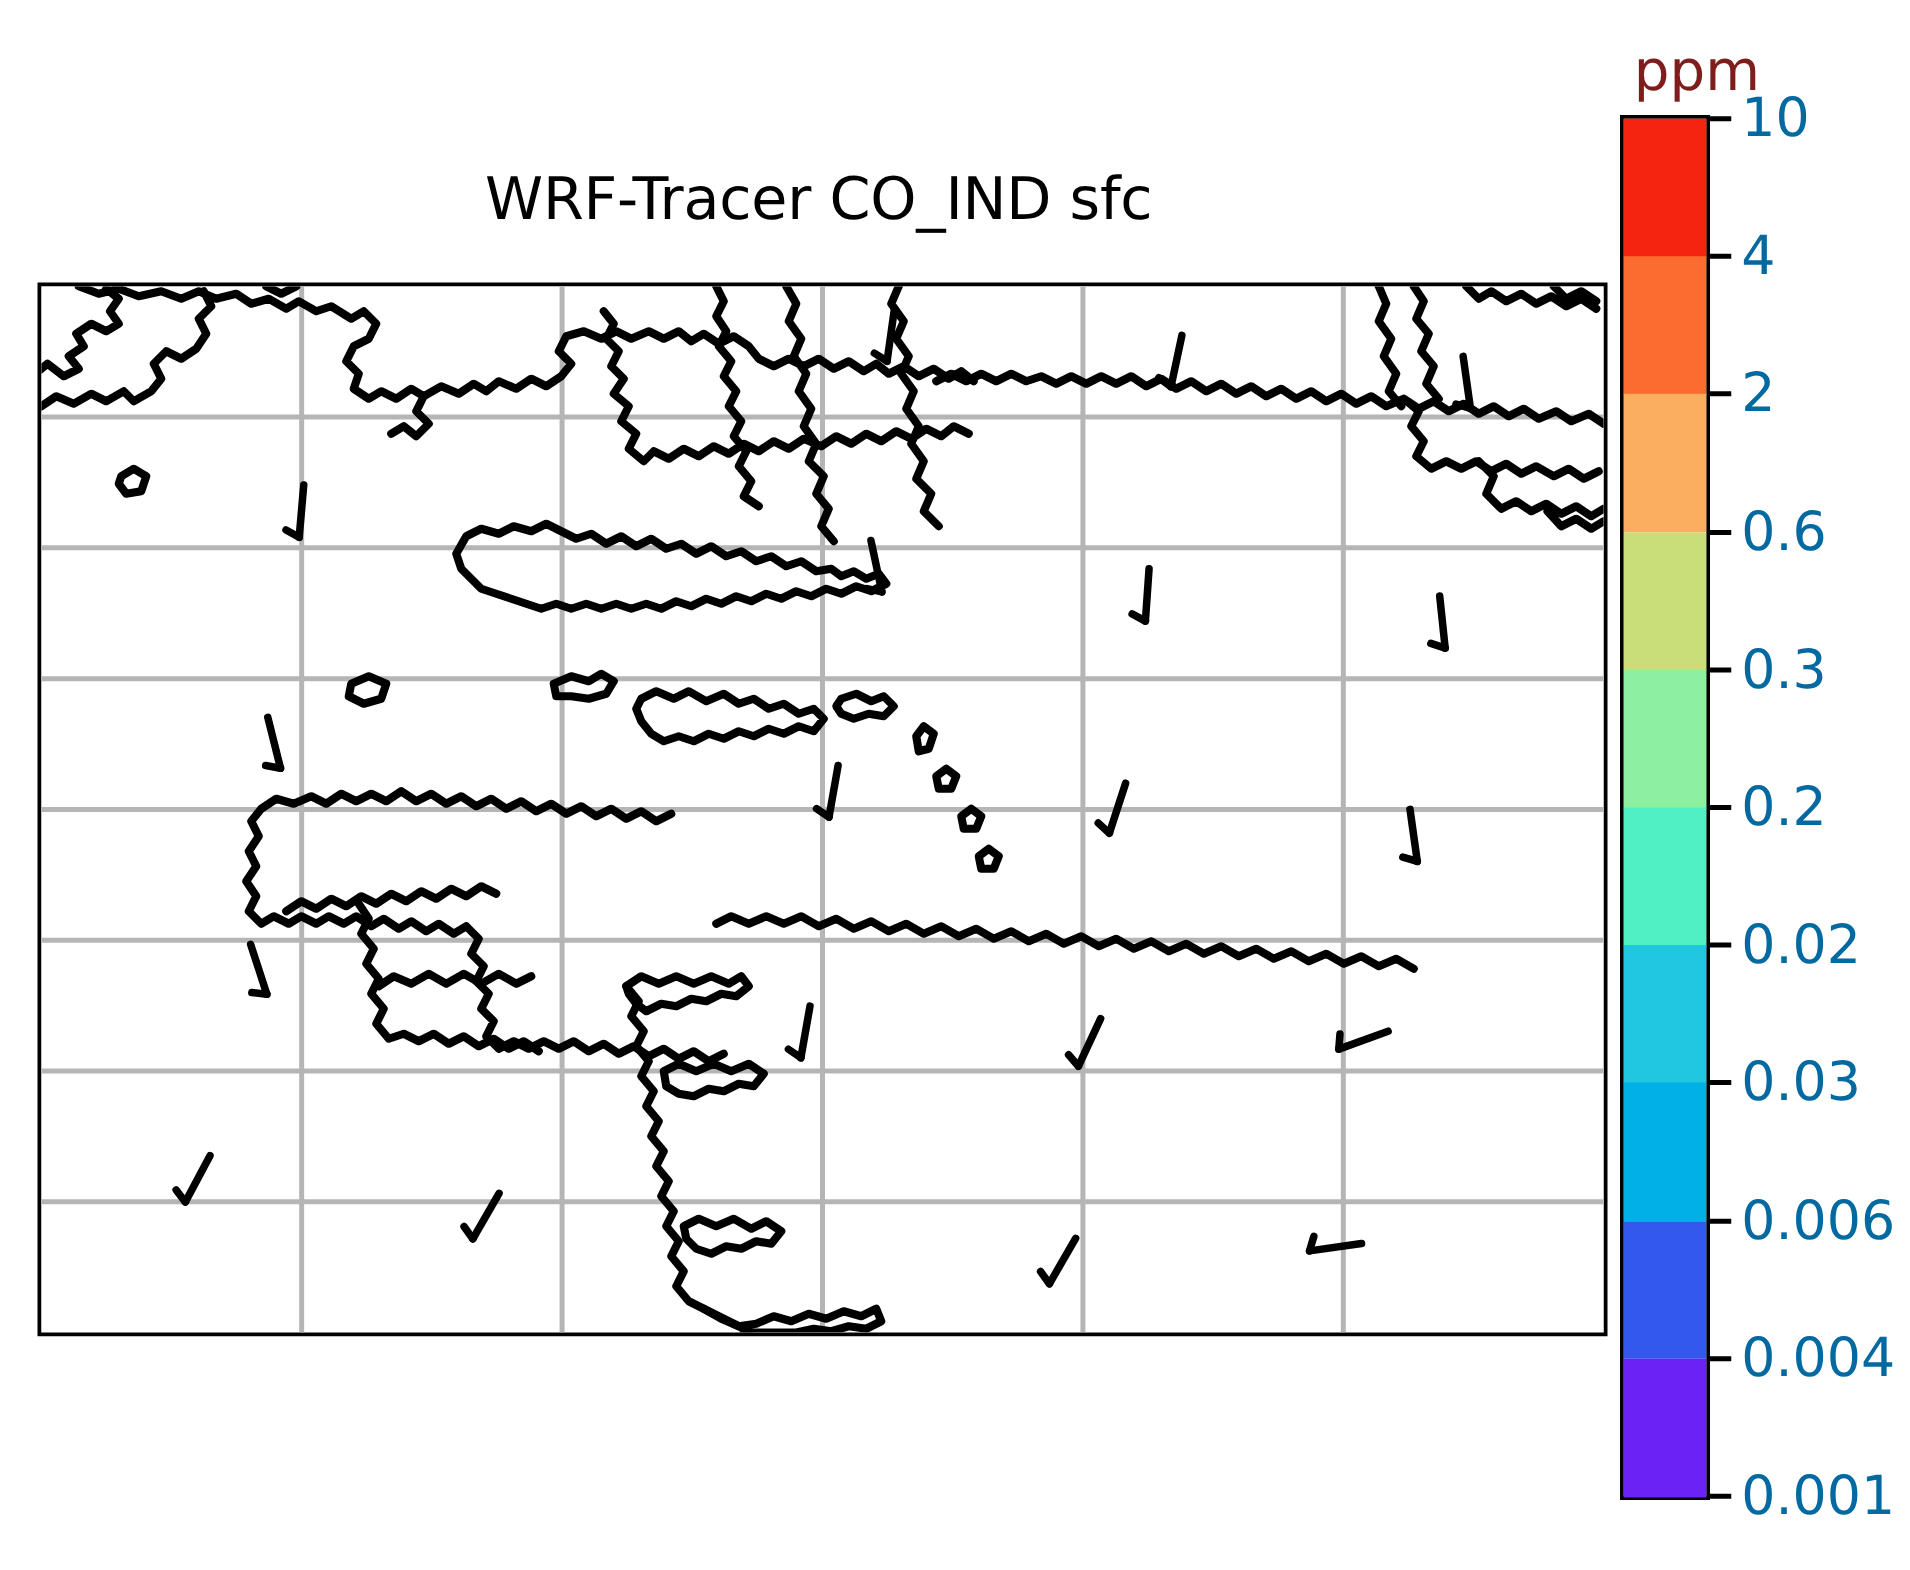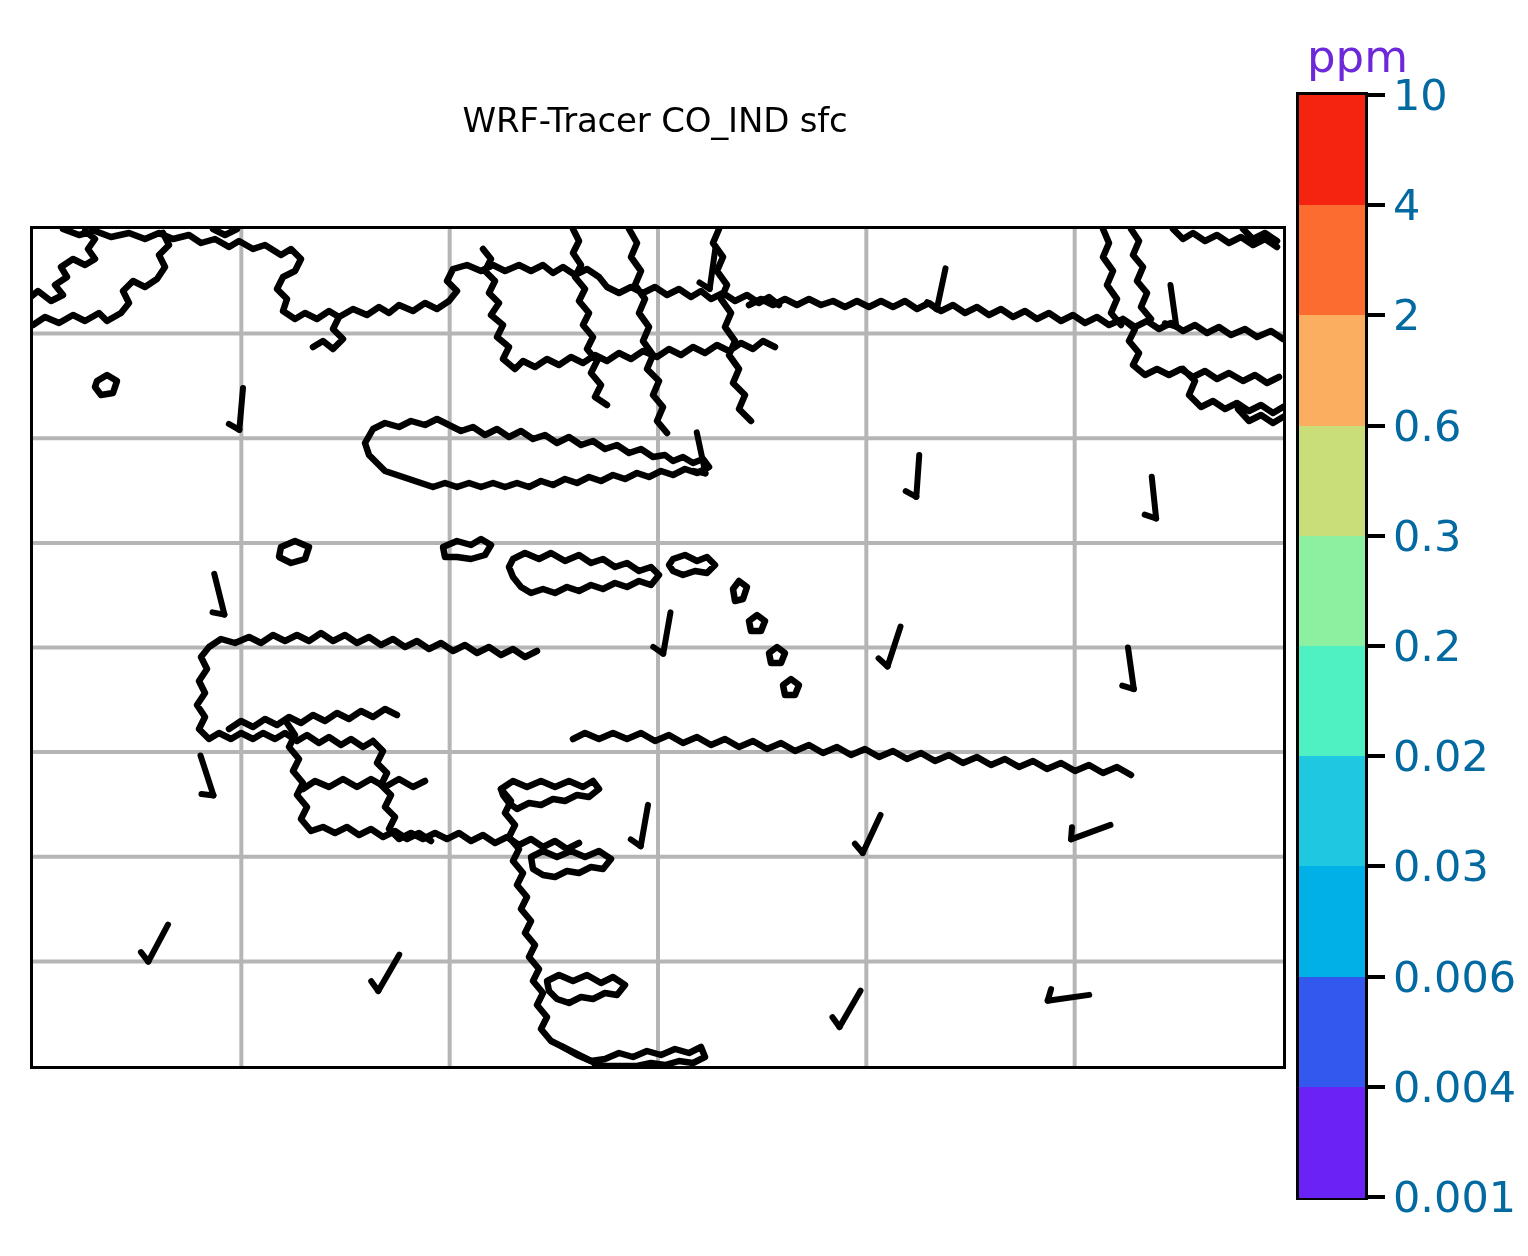--- a/index.html
+++ b/index.html
@@ -28,24 +28,25 @@
     position: absolute;
     left: 30px;
     top: 100px;
     width: 1250px;
     text-align: center;
     line-height: 1.18;
     color: #000000;
     pointer-events: none;
   }
   .title-line {
-    font-size: 34px;
+    font-size: 47px;
     font-family: "DejaVu Sans", sans-serif;
     white-space: nowrap;
     letter-spacing: -0.2px;
+    margin-top: 32px;
   }
 
   
   #map-axes {
     position: absolute;
     left: 30px;
     top: 226px;
     width: 1250px;
     height: 837px;
     background: #ffffff;
@@ -80,21 +81,21 @@
   .cb-seg {
     position: absolute;
     left: 0;
     width: 100%;
   }
   #cb-unit-label {
     position: absolute;
     left: 1307px;
     top: 30px;
     font-size: 45px;
-    color: #6d28d9;
+    color: #7f1d1d;
     white-space: nowrap;
   }
   #cb-ticklabels {
     position: absolute;
     left: 1368px;
     top: 92px;
     width: 160px;
     height: 1108px;
   }
   .cb-tick {

